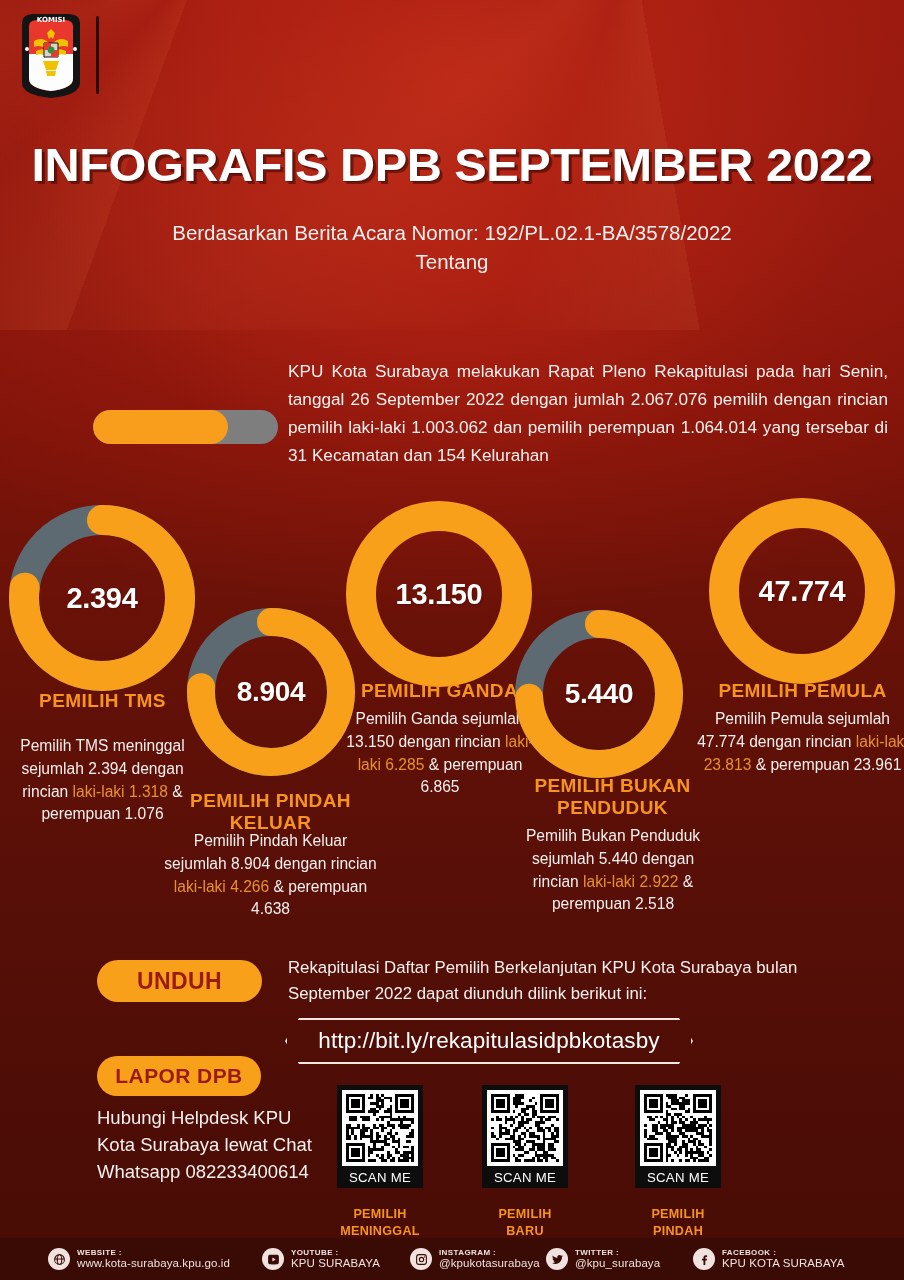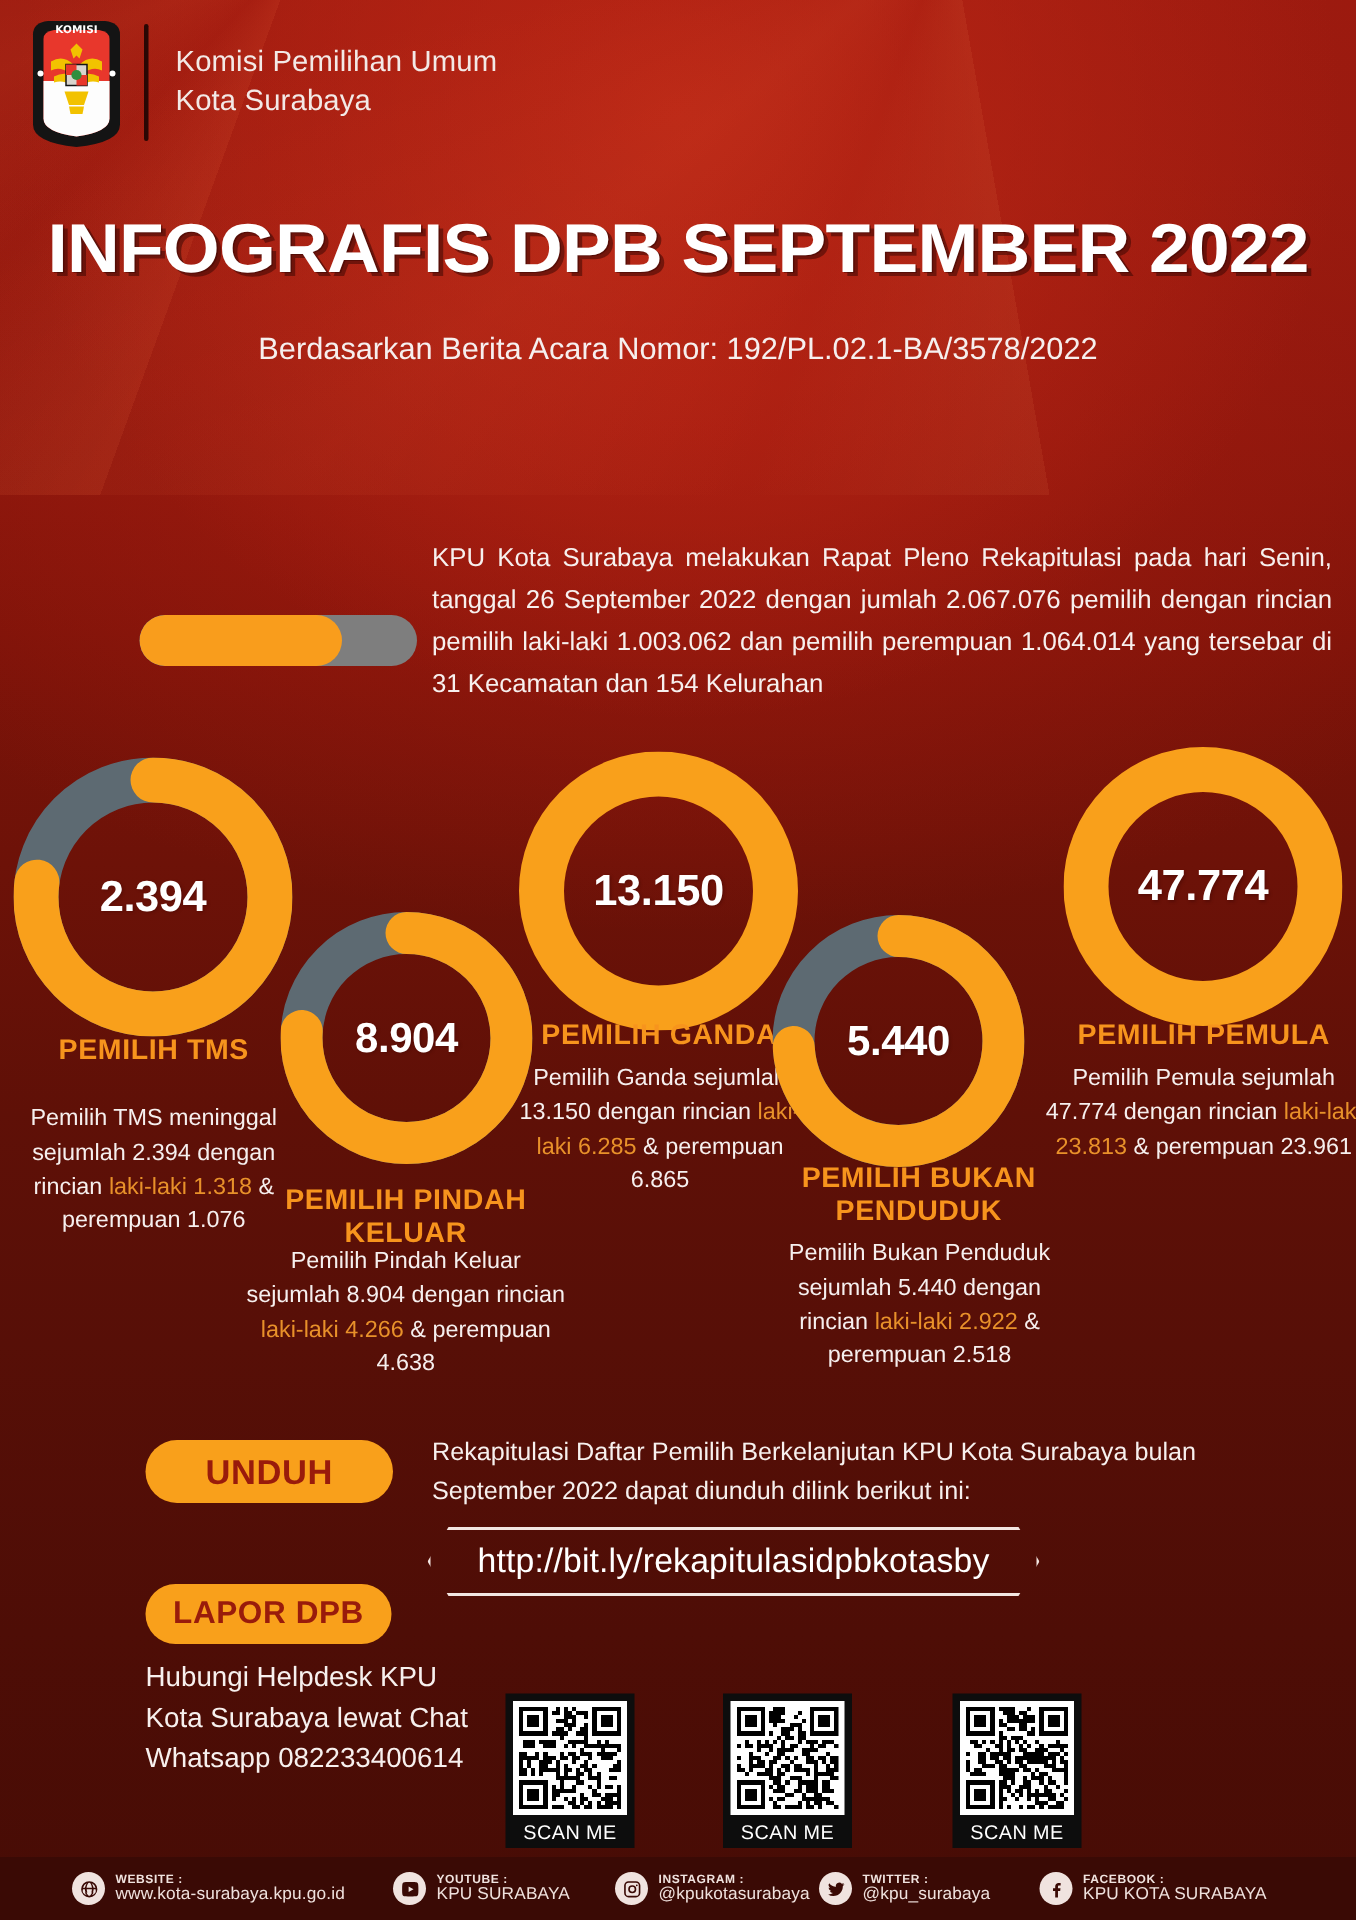--- a/index.html
+++ b/index.html
@@ -78,21 +78,21 @@
   .url-box {
     position:absolute; left:285px; top:1018px; width:408px; height:46px;
     border:2.5px solid #f3e6e2; display:flex; align-items:center; justify-content:center;
     color:#ffffff; font-size:22.5px; letter-spacing:.1px;
     clip-path: polygon(14px 0, calc(100% - 14px) 0, 100% 50%, calc(100% - 14px) 100%, 14px 100%, 0 50%);
   }
   .help { position:absolute; left:97px; top:1105px; width:215px; font-size:18.5px; line-height:1.45; color:#f7f0ee; }
 
   
   .qr-block { position:absolute; }
-  .qr-card { width:86px; background:#0d0d0d; padding:5px 5px 0 5px;margin-top:44px; }
+  .qr-card { width:86px; background:#0d0d0d; padding:5px 5px 0 5px; }
   .qr-img { width:76px; height:76px; background:#fff; padding:4px; display:block; }
   .qr-img svg { display:block; width:100%; height:100%; }
   .scan { height:22px; color:#fff; font-size:13.2px; font-weight:400; display:flex; align-items:center; justify-content:center; letter-spacing:.3px;}
   .qr-cap { margin-top:18px; width:86px; text-align:center; color:#f7941d; font-weight:700; font-size:12.6px; line-height:1.35; letter-spacing:.3px;}
 
   
   .footer { position:absolute; left:0; bottom:0; width:904px; height:42px; background:#3a0a05; display:flex; align-items:center;margin-top:28px; }
   .fitem { display:flex; align-items:center; gap:7px; }
   .fcircle { width:22px; height:22px; border-radius:50%; background:#f0e3df; display:flex; align-items:center; justify-content:center; flex:0 0 auto; }
   .fcircle svg { width:13px; height:13px; fill:#3a0a05; }
@@ -125,29 +125,26 @@
         <path d="M39 41 h7 v7 h-7 Z" fill="#e8372c"></path>
         <circle cx="39" cy="41" r="3.4" fill="#2f8f3e"></circle>
         <g fill="#ffffff" font-family="DejaVu Sans" font-size="7" font-weight="bold">
           <text x="39" y="13" text-anchor="middle" fill="#ffffff">KOMISI</text>
         </g>
         <circle cx="15" cy="40" r="2" fill="#ffffff"></circle>
         <circle cx="63" cy="40" r="2" fill="#ffffff"></circle>
       </svg>
     </div>
     <div class="logo-divider"></div>
-    <div class="header-text">
-      <div>Komisi Pemilihan Umum</div>
-      <div>Kota Surabaya</div>
-    </div>
   </div>
 
   <div class="title">INFOGRAFIS DPB SEPTEMBER 2022</div>
   <div class="subtitle">
     <div>Berdasarkan Berita Acara Nomor: 192/PL.02.1-BA/3578/2022</div>
+    <div>Tentang</div>
   </div>
 
   <div class="total-wrap">
     <div class="bar-outer">
       <div class="bar-fill" id="bar-fill" style="width: 73%;"></div>
     </div>
     <div class="total-desc">KPU Kota Surabaya melakukan Rapat Pleno Rekapitulasi pada hari Senin, tanggal 26 September 2022 dengan jumlah 2.067.076 pemilih dengan rincian pemilih laki-laki 1.003.062 dan pemilih perempuan 1.064.014 yang tersebar di 31 Kecamatan dan 154 Kelurahan</div>
   </div>
 
   <div id="donuts">

